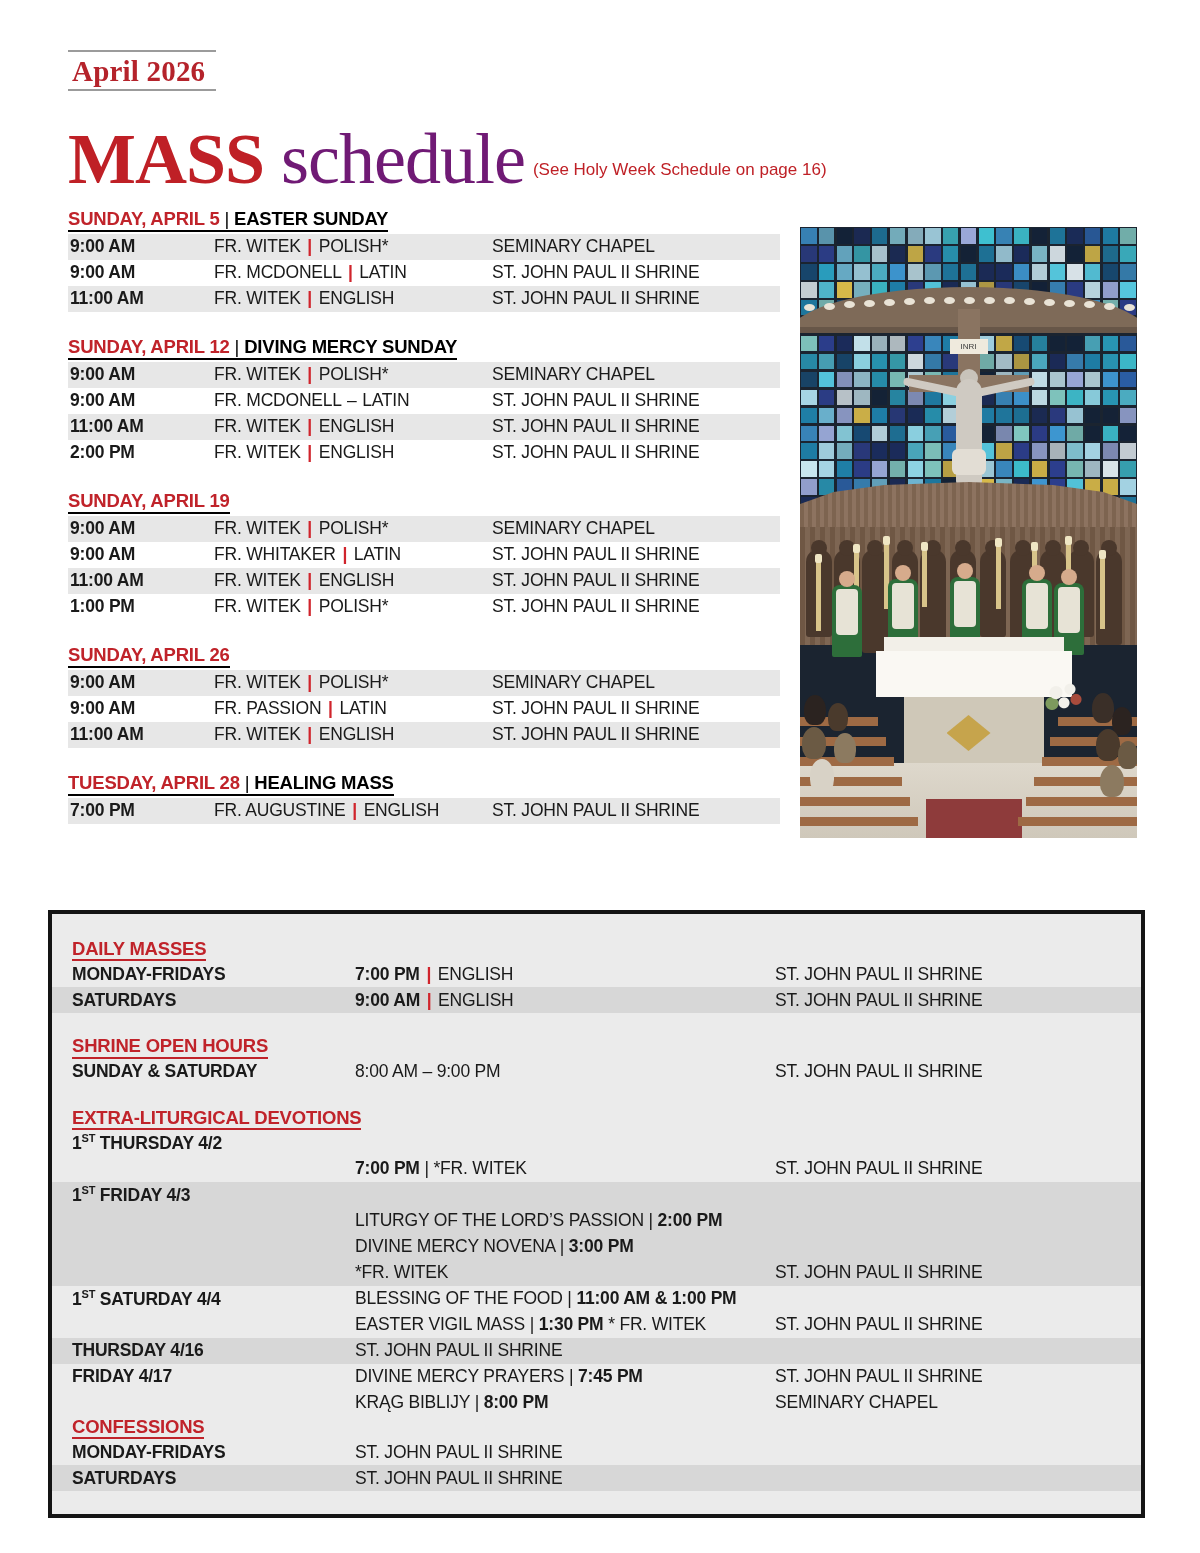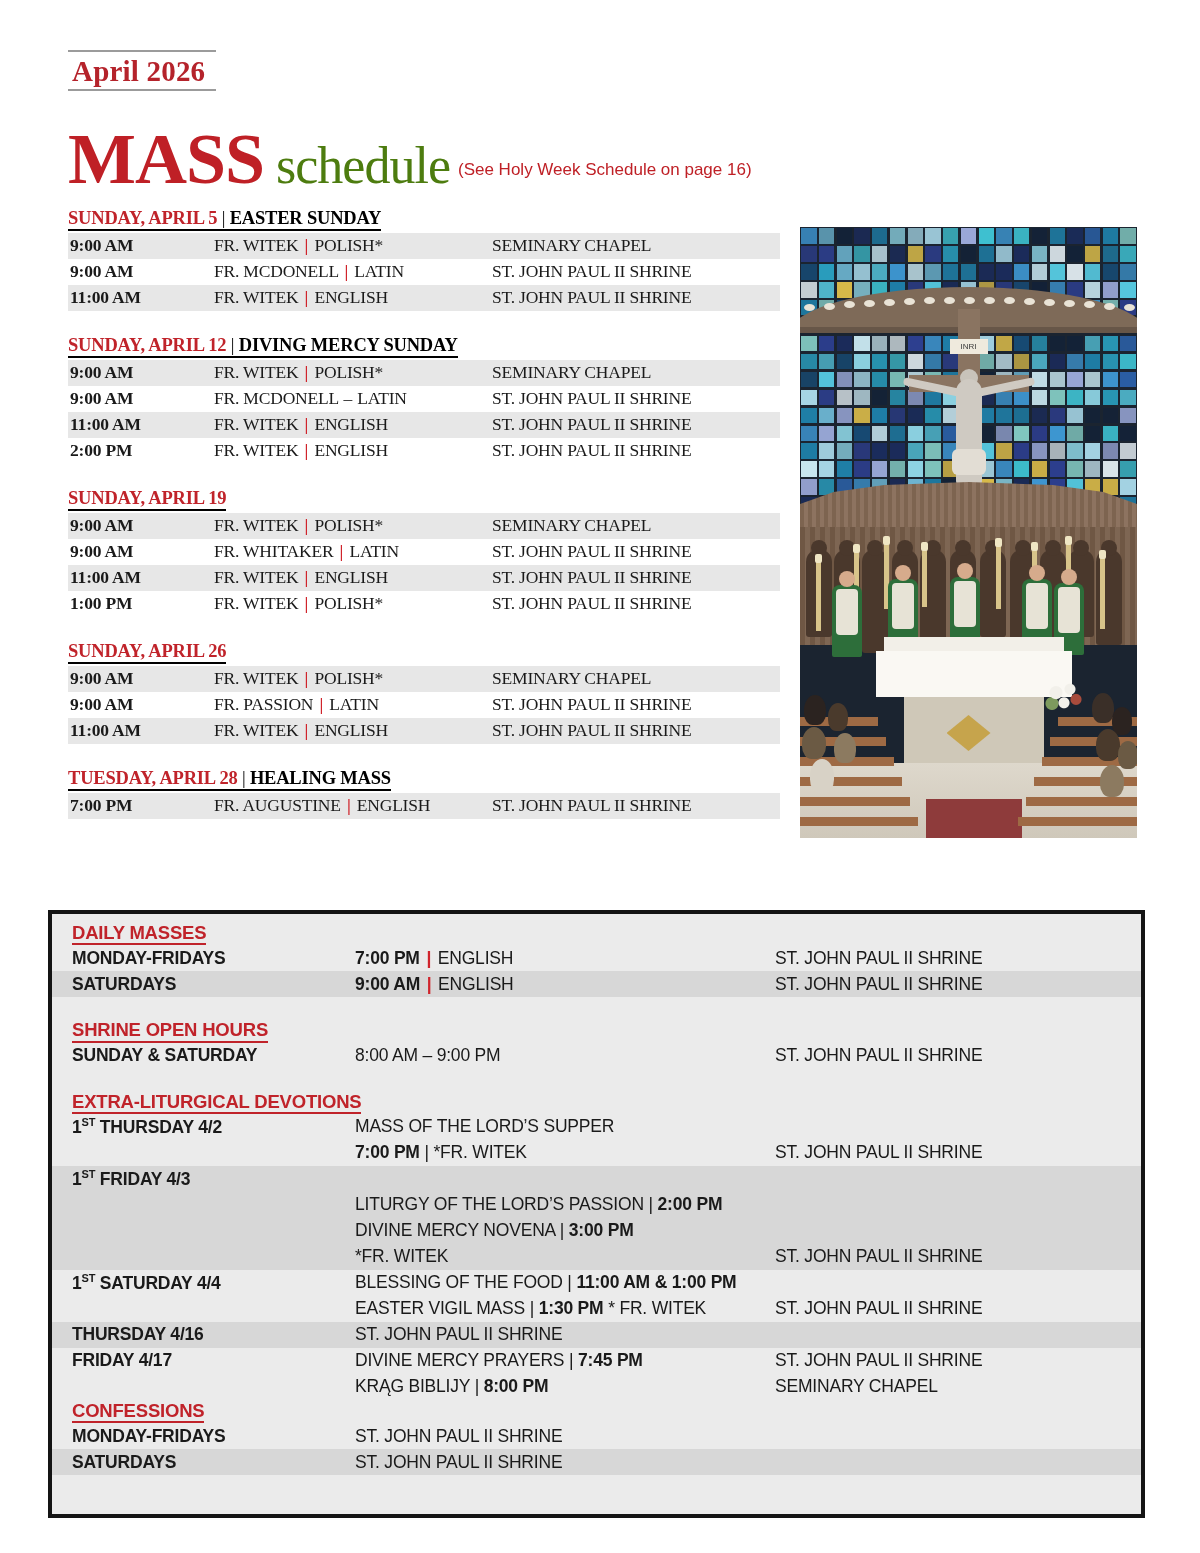--- a/index.html
+++ b/index.html
@@ -21,29 +21,29 @@
     font-weight:bold; font-size:29px; color:#b5232b;
     line-height:1.05; padding:4px 0 3px 4px; letter-spacing:0.2px;
   }
   .title-row { position:absolute; left:68px; top:118px; white-space:nowrap; }
   .t-mass {
     font-family:"Liberation Serif", serif; font-weight:bold;
     font-size:72px; color:#bf2026; letter-spacing:-1px;
   }
   .t-sched {
     font-family:"Liberation Serif", serif; font-weight:normal;
-    font-size:52px; color:#4d7c0f; letter-spacing:-1px;
+    font-size:72px; color:#701a75; letter-spacing:-1px;
   }
   .t-note {
     font-family:"Liberation Sans", sans-serif; font-size:17px;
     color:#bf2026; position:relative; top:-8px; padding-left:8px;
   }
 
   
-  .schedule { position:absolute; left:68px; top:208px; width:712px;font-family:Liberation Serif, serif; }
+  .schedule { position:absolute; left:68px; top:208px; width:712px; }
   .day-head {
     font-size:18.5px; font-weight:bold; color:#c0232a;
     letter-spacing:-0.2px; white-space:nowrap;
     display:inline-block; border-bottom:2px solid #000;
     padding-bottom:0px; margin-bottom:2px;
   }
   .day-head .evt { color:#000000; }
   .day-head .bar { color:#000000; font-weight:normal; }
   .grp { margin-bottom:24px; }
   .grp:last-child { margin-bottom:0; }
@@ -178,21 +178,21 @@
                radial-gradient(circle at 50% 70%,#f2f0ea 0 5px,transparent 6px),
                radial-gradient(circle at 80% 60%,#a84b3c 0 5px,transparent 6px),
                radial-gradient(circle at 20% 72%,#7d9a5e 0 6px,transparent 7px);
   }
 
   
   .box {
     position:absolute; left:48px; top:910px; width:1097px; height:608px;
     border:4px solid #141414; background:#ebebeb; box-sizing:border-box;
   }
-  .box-inner { position:relative; padding:8px 0 0 0; height:100%; }
+  .box-inner { position:relative; padding:24px 0 0 0; height:100%; }
   .sec-head {
     font-size:18.5px; font-weight:bold; color:#c0232a;
     display:inline-block; border-bottom:2px solid #c0232a;
     margin-left:20px; letter-spacing:-0.2px; line-height:1.15;
   }
   .brow {
     display:flex; font-size:17.5px; color:#1a1a1a;
     height:26px; align-items:center; letter-spacing:-0.2px;
     padding-left:20px; box-sizing:border-box;
   }
@@ -742,21 +742,20 @@
         <div><div class="sec-head">SHRINE OPEN HOURS</div></div>
         <div class="brow">
           <div class="b-label">SUNDAY &amp; SATURDAY</div>
           <div class="b-detail">8:00 AM – 9:00 PM</div>
           <div class="b-loc">ST. JOHN PAUL II SHRINE</div>
         </div>
         <div class="gap"></div>
         <div><div class="sec-head">EXTRA-LITURGICAL DEVOTIONS </div></div>
         <div class="brow">
           <div class="b-label"><span>1<span class="sup">ST</span> THURSDAY 4/2</span></div>
-          <div class="b-detail"><span>MASS OF THE LORD’S SUPPER</span></div>
           <div class="b-loc"></div>
         </div>
         <div class="brow">
           <div class="b-label"></div>
           <div class="b-detail"><span class="bold">7:00 PM</span> <span>|</span> <span>*FR. WITEK</span></div>
           <div class="b-loc">ST. JOHN PAUL II SHRINE</div>
         </div>
         <div class="brow shade">
           <div class="b-label"><span>1<span class="sup">ST</span> FRIDAY 4/3</span></div>
           <div class="b-loc"></div>

